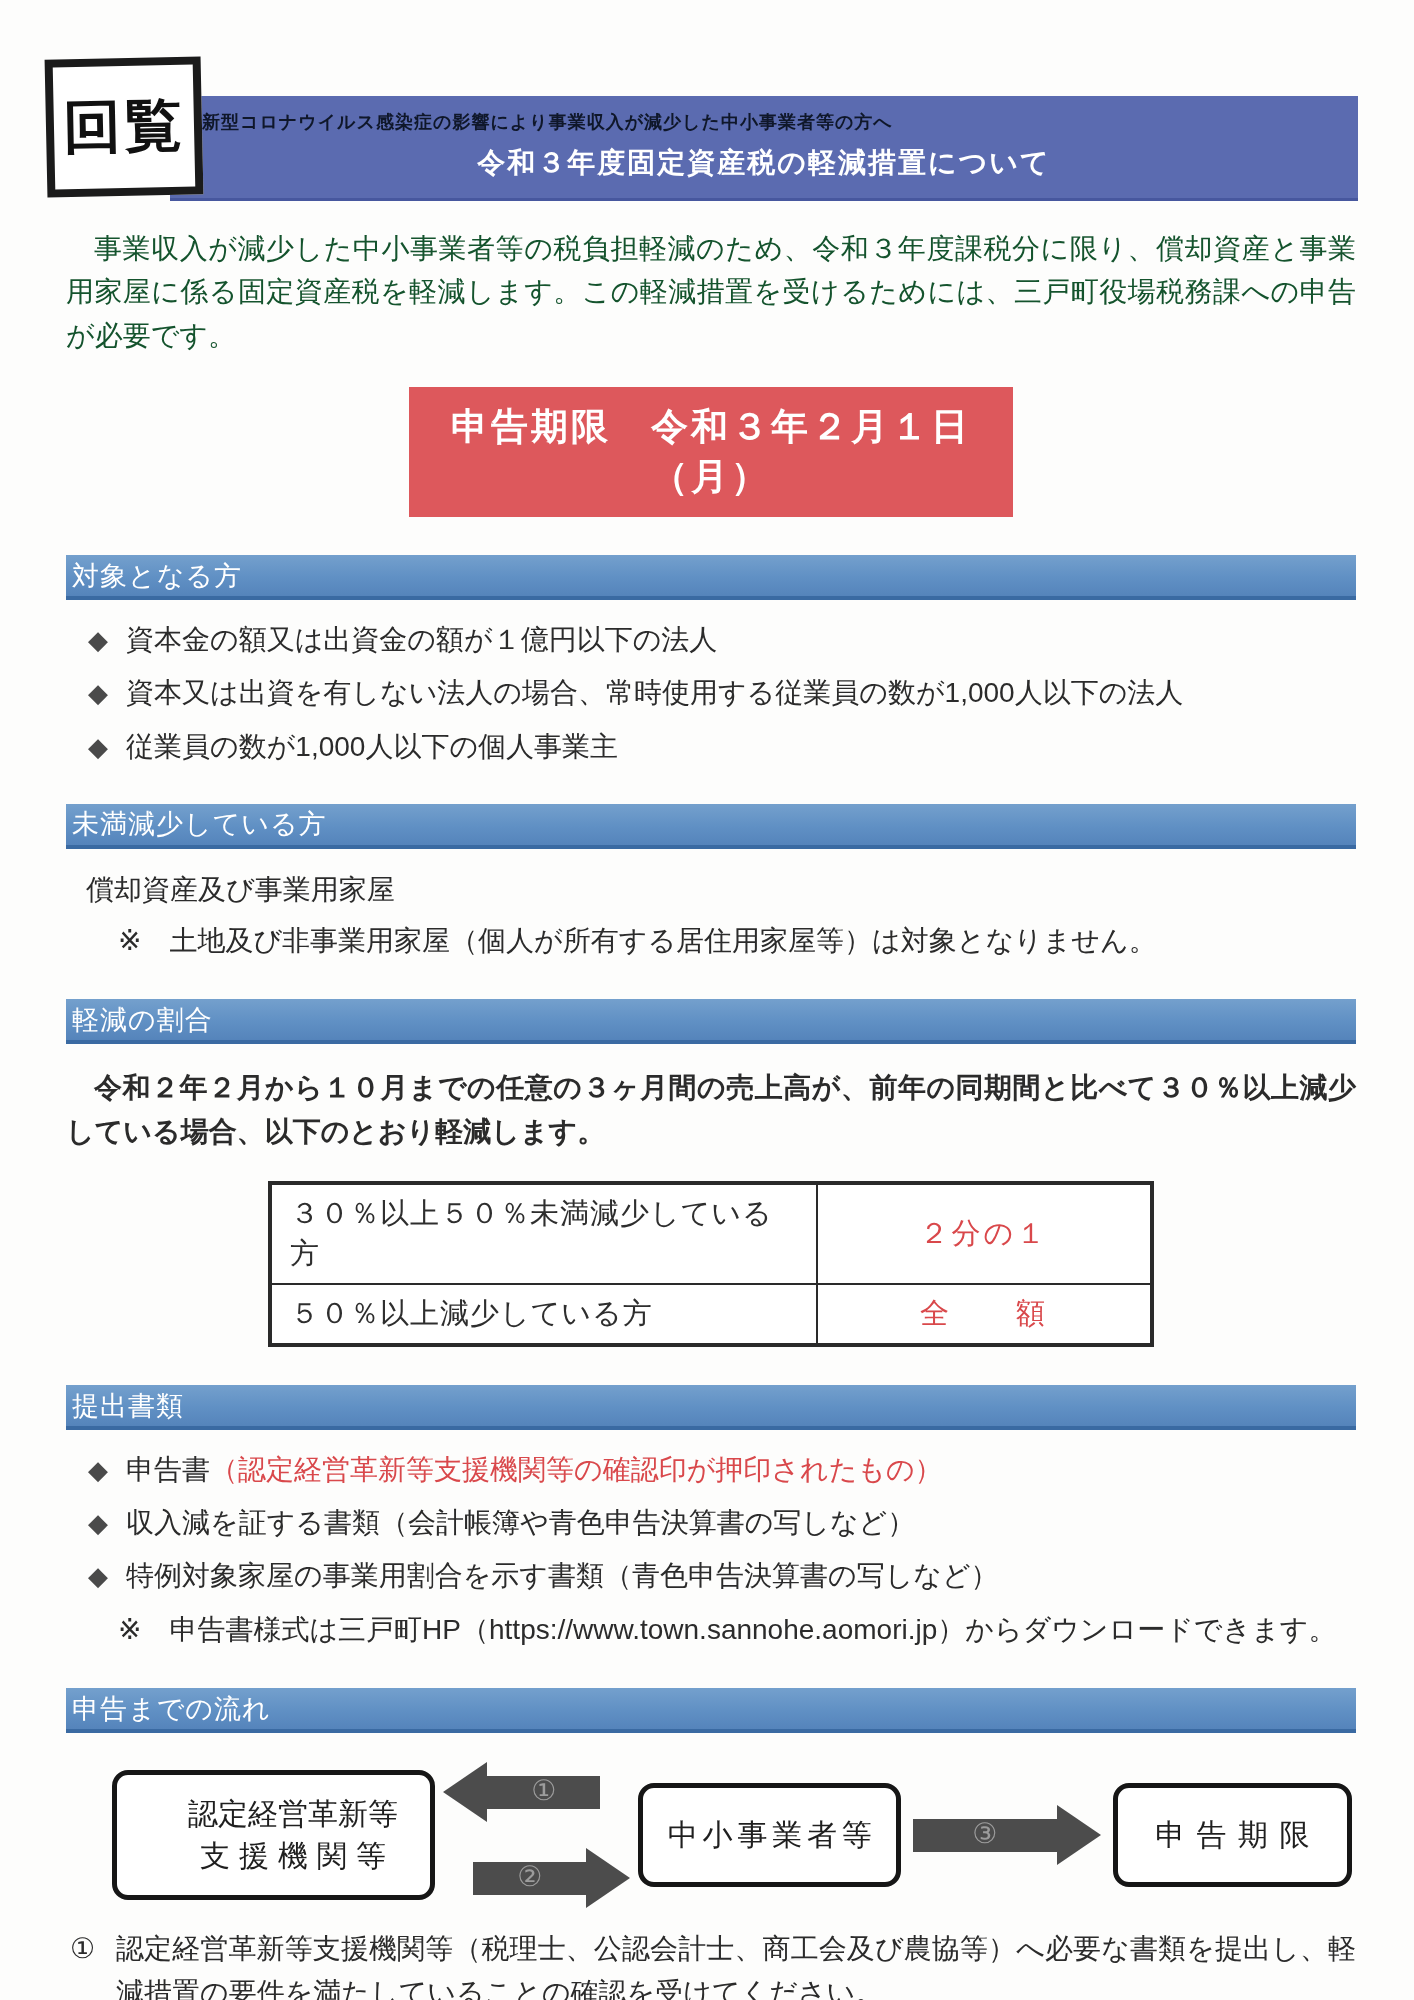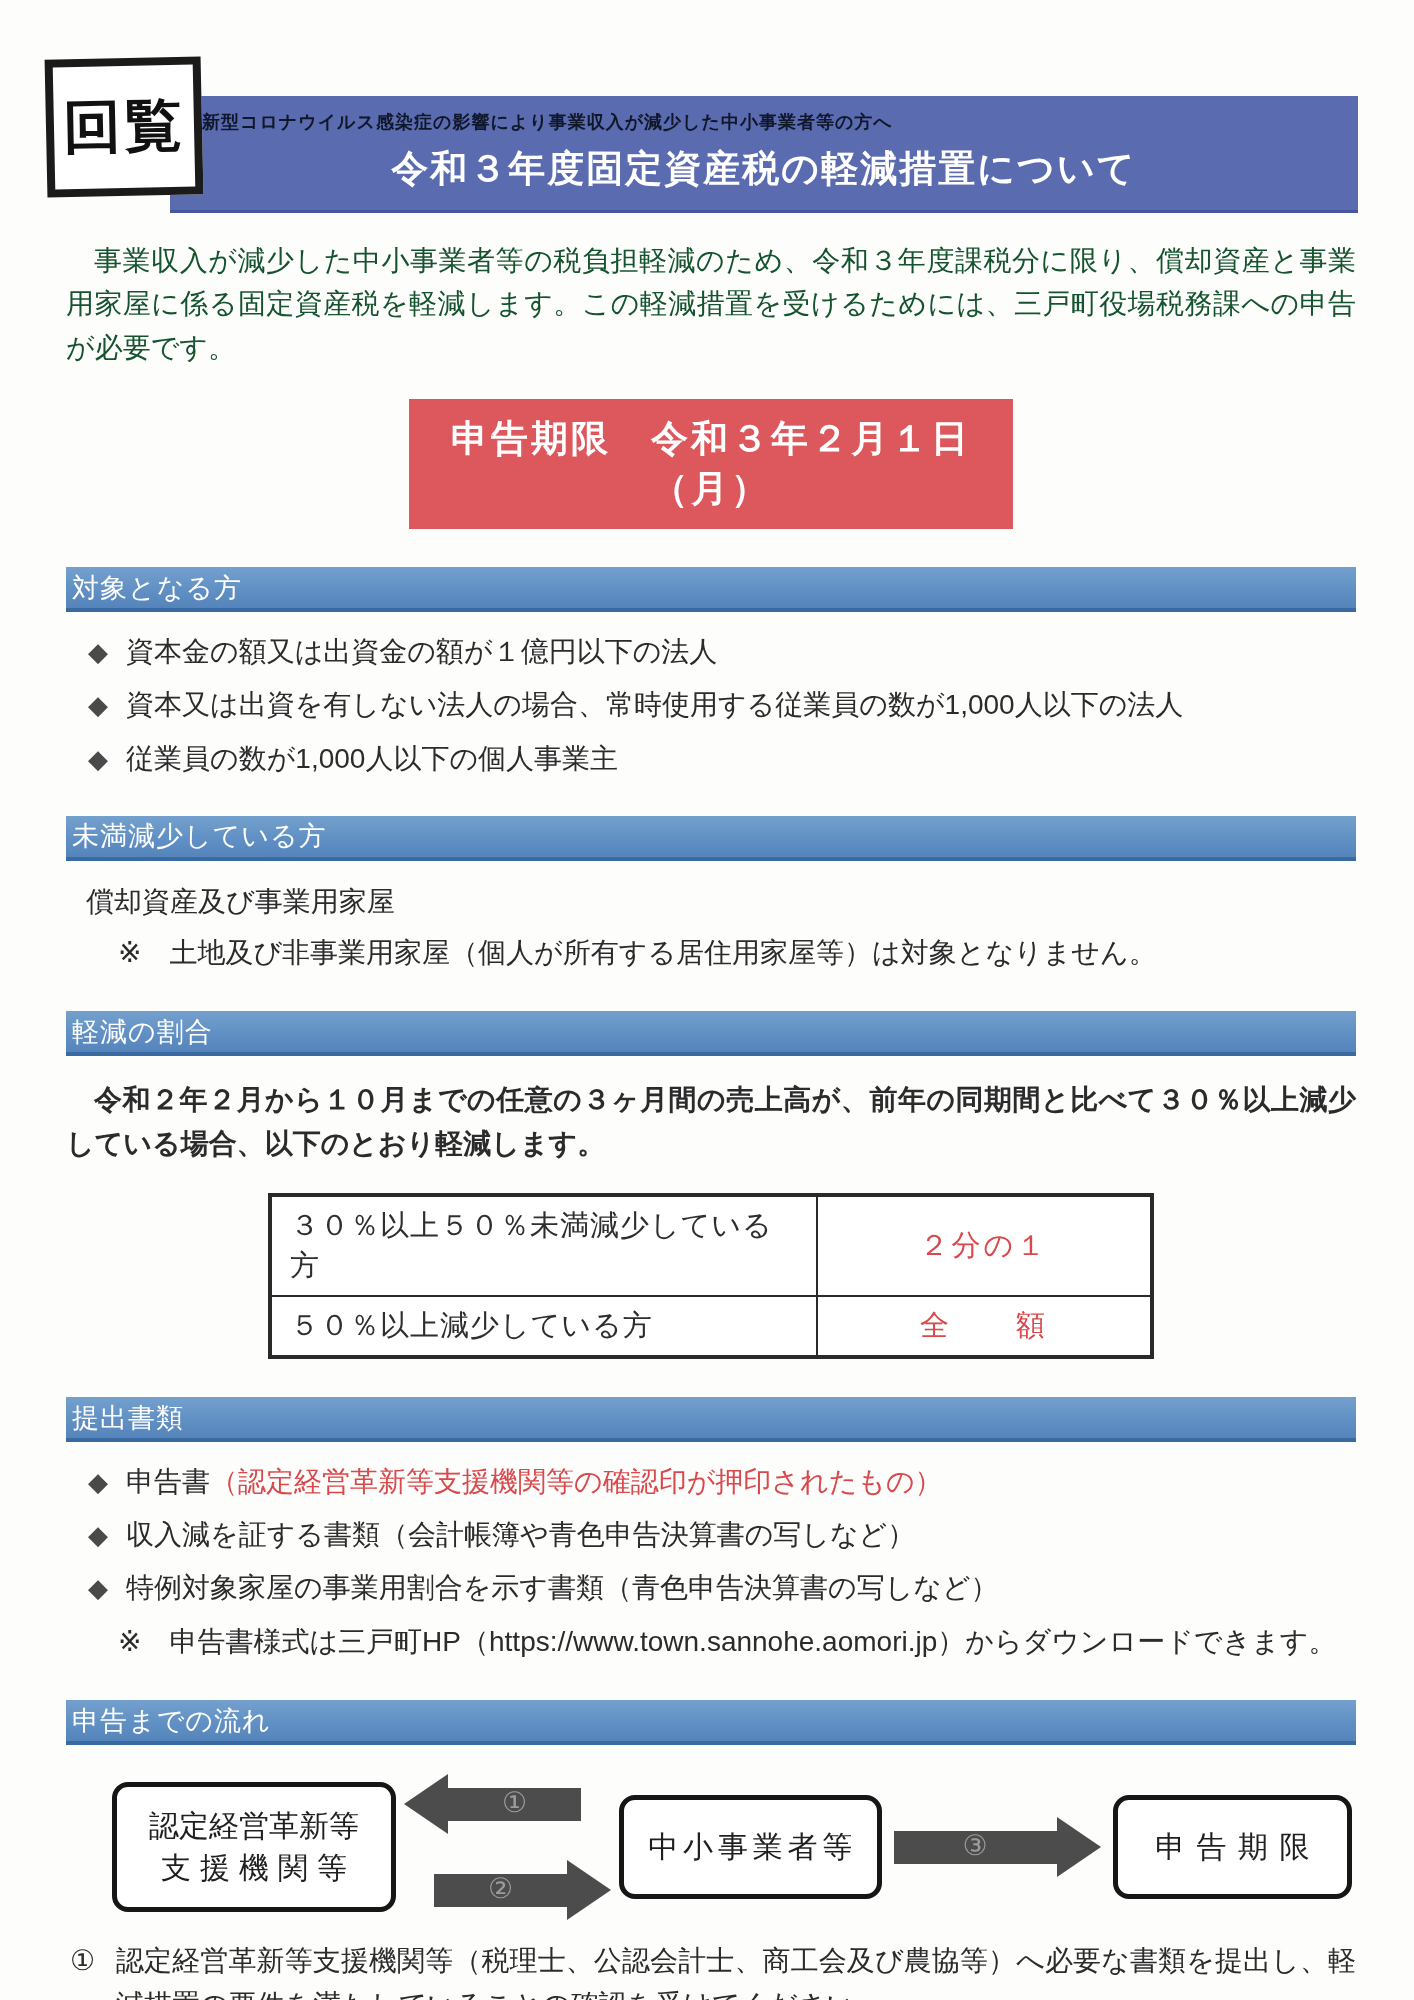--- a/index.html
+++ b/index.html
@@ -20,21 +20,21 @@
   
   .banner{
     margin:96px 56px 0 170px;background:#5b6bb0;
     border-bottom:3px solid #47579e;
     padding:14px 0 16px 0;
   }
   .banner-subtitle{
     color:#0f172a;font-weight:bold;font-size:18px;padding-left:32px;letter-spacing:1px;
   }
   .banner-title{
-    color:#fff;font-weight:bold;font-size:37px;text-align:center;
+    color:#fff;font-weight:bold;font-size:28px;text-align:center;
     margin-top:10px;letter-spacing:2px;font-family:Liberation Mono, monospace;
   }
   
   .content{margin:0 58px 0 66px;}
   .intro{
     margin-top:26px;font-size:28px;line-height:1.55;
     text-align:justify;text-indent:1em;color:#14532d;
   }
   .deadline{
     margin:30px auto 0;width:604px;background:#dd585c;
@@ -65,21 +65,21 @@
   .red-table td{border:2px solid #2a2a2a;padding:9px 18px;}
   .td-cond{width:62%;letter-spacing:1px;color:#2e2e2e;}
   .td-amt{color:#d9484b;text-align:center;letter-spacing:3px;}
   
   .flow{display:flex;align-items:center;margin:28px 4px 6px 46px;height:148px;}
   .flow-box{
     border:5px solid #161616;border-radius:16px;background:#fff;
     display:flex;flex-direction:column;justify-content:center;align-items:center;
     font-size:30px;color:#1f1f1f;flex:none;
   }
-  .flow-box1{width:274px;height:120px;line-height:1.4;}
+  .flow-box1{width:274px;height:120px;line-height:1.4;padding-left:39px;}
   .fb-line2{letter-spacing:0.30em;padding-left:0.30em;}
   .flow-box2{width:248px;height:94px;letter-spacing:0.16em;padding-left:0.16em;}
   .flow-box3{width:218px;height:94px;letter-spacing:0.38em;padding-left:0.38em;}
   .arrow-zone-double{position:relative;flex:1;height:146px;margin:0 4px;}
   .arrow-zone-single{position:relative;flex:1;height:60px;margin:0 8px;}
   .block-arrow{position:absolute;display:flex;align-items:center;height:60px;}
   .ba1{top:0;left:4px;right:34px;}
   .ba2{bottom:0;left:34px;right:4px;}
   .ba3{top:0;left:4px;right:4px;}
   .shaft{flex:1;height:33px;background:#4c4c4c;position:relative;}

